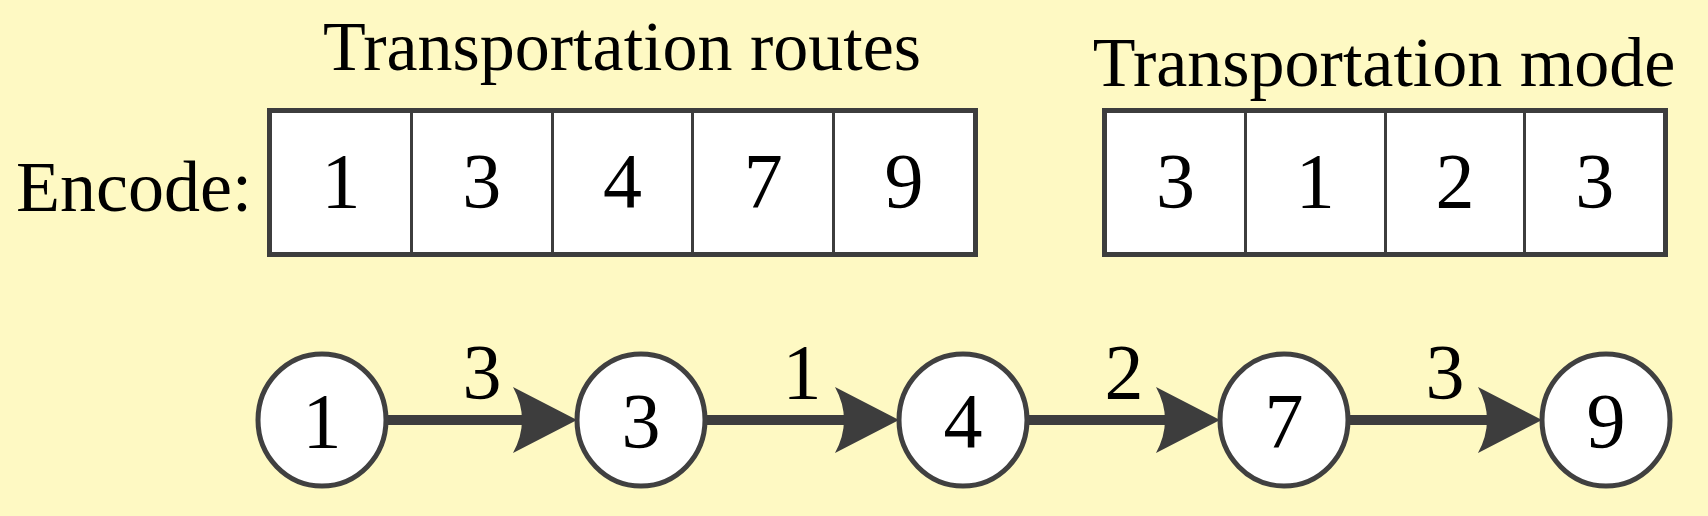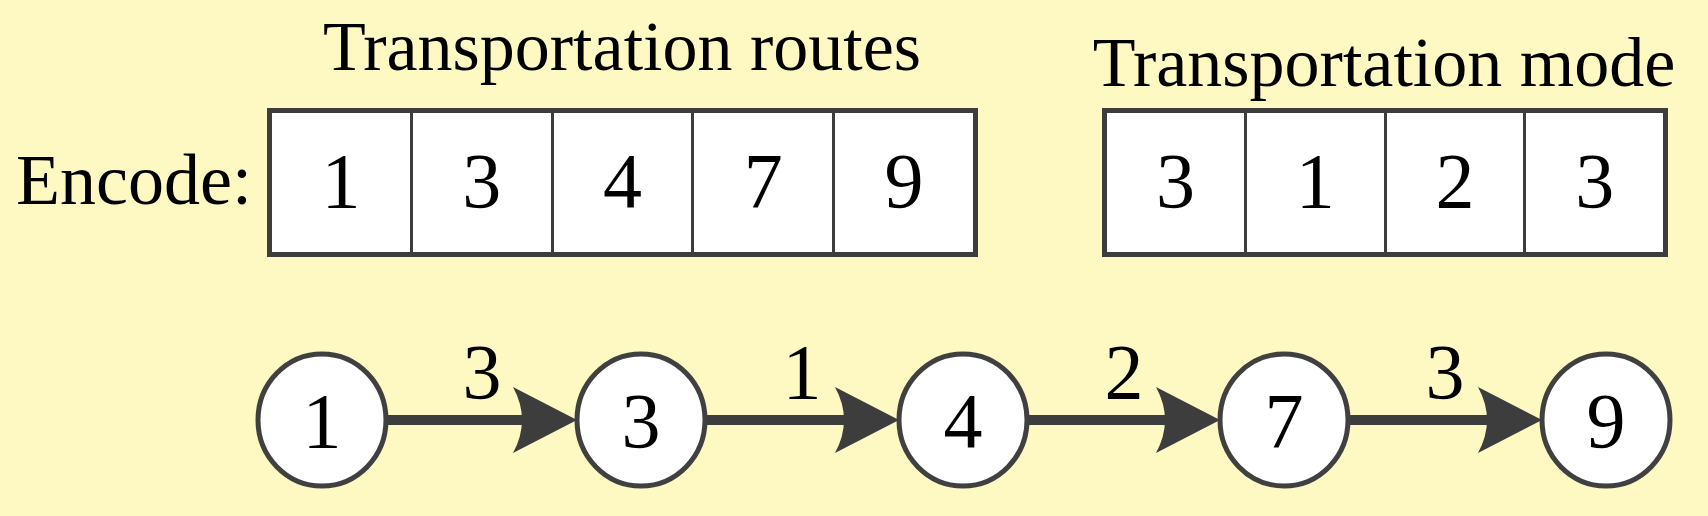--- a/index.html
+++ b/index.html
@@ -28,21 +28,21 @@
   .title.routes { left: 622px; }
   .title.mode  { left: 1384px; top: 12px; margin-top: 12px; }
   .row-label {
     position: absolute;
     left: 16px;
     font-size: 72px;
     line-height: 1;
     white-space: nowrap;
     color: #000000;
   }
-  .row-label.encode { top: 144px; text-align: right; }
+  .row-label.encode { top: 151px; text-align: right; }
   .row-label.decode { top: 388px; }
   .seq-table {
     position: absolute;
     top: 108px;
     height: 149px;
     box-sizing: border-box;
     border: 5px solid #3d3d3d;
     display: flex;
     background: #ffffff;
   }

